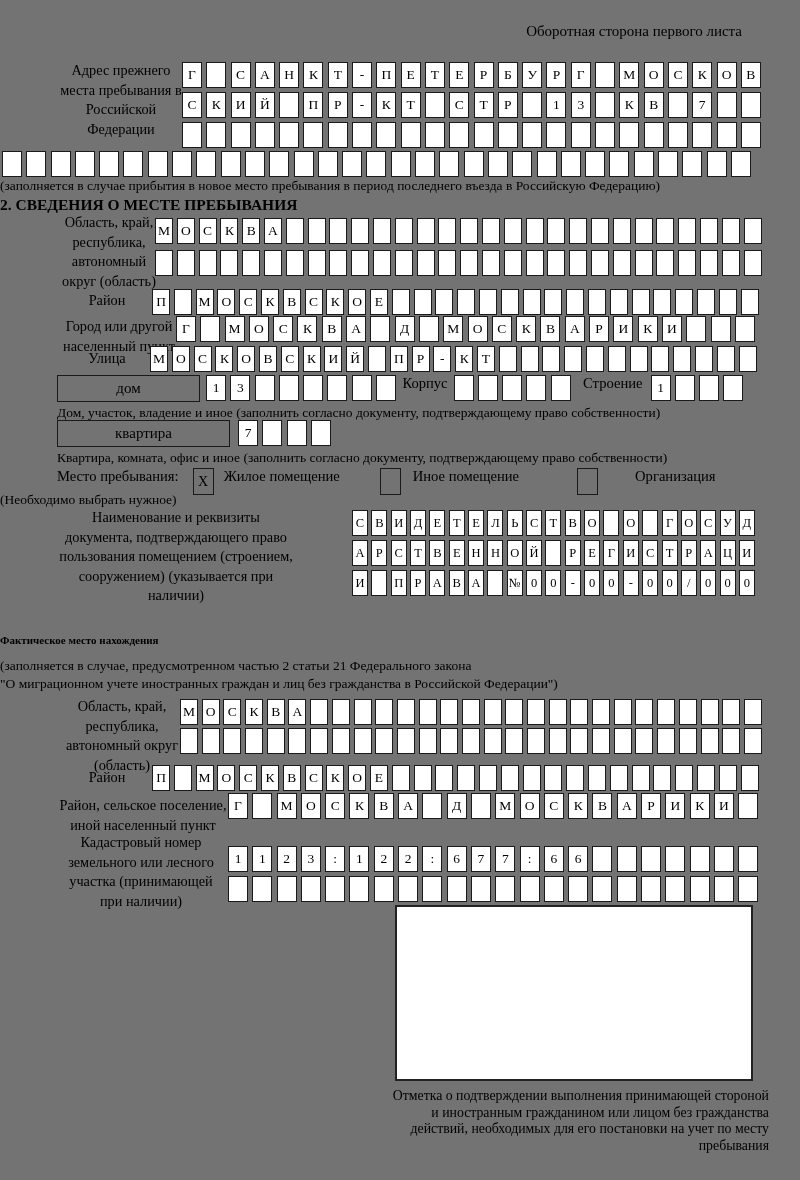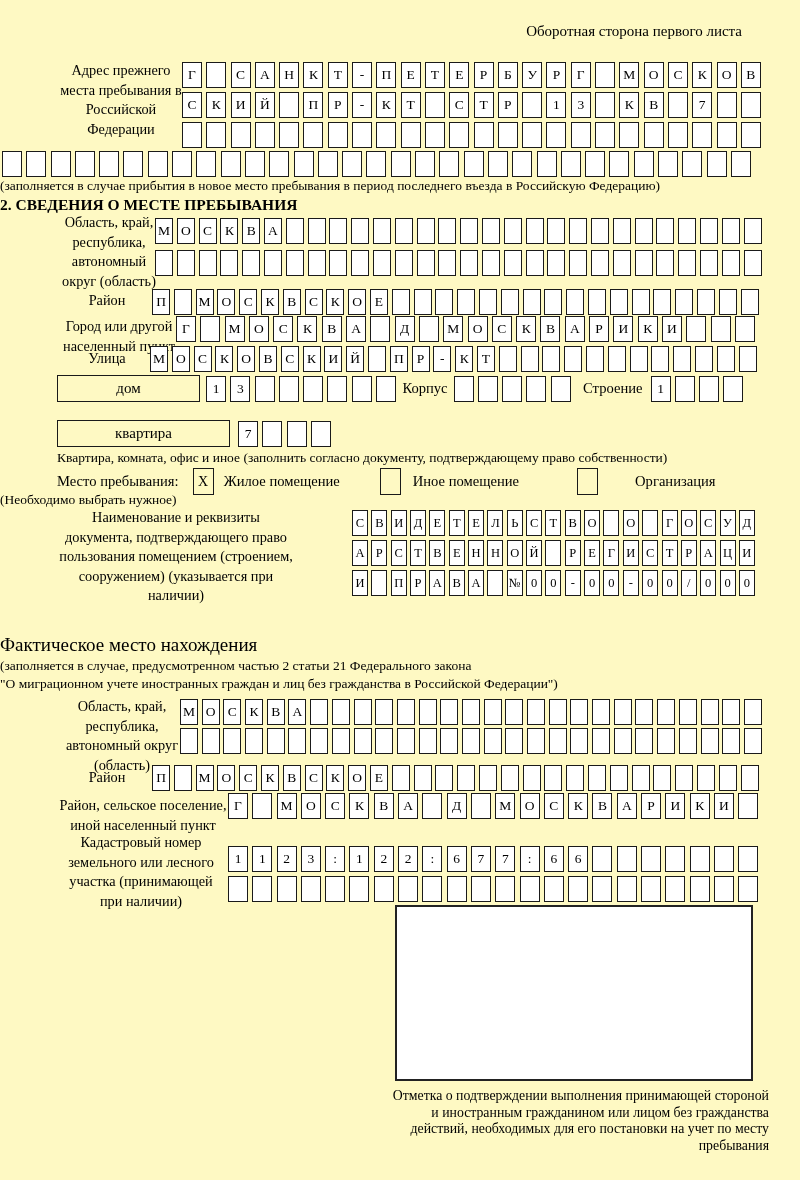--- a/index.html
+++ b/index.html
@@ -1,49 +1,49 @@
 <!DOCTYPE html>
 <html><head>
 <meta charset="utf-8">
 <style>
   html,body{margin:0;padding:0;background:#ffffff;}
   .page{
-    position:relative;width:800px;height:1180px;background:#fef9c3;
+    position:relative;width:800px;height:1180px;background:#737373;
     font-family:"Liberation Serif","DejaVu Serif",serif;color:#000;
     overflow:hidden;
   }
   .hdr{position:absolute;top:23px;right:58px;font-size:15px;}
   .lbl{position:absolute;font-size:14.3px;line-height:19.5px;text-align:center;}
   .cap{position:absolute;font-size:13.5px;}
   .center{left:0;right:0;text-align:left;}
   .sec-title{position:absolute;font-weight:bold;font-size:15.5px;}
   .grid{position:absolute;display:flex;}
   .cell{
     box-sizing:border-box;display:flex;align-items:center;justify-content:center;
     height:26px;border:1.7px solid #1a1a1a;background:#fff;
     font-size:13.5px;line-height:1;flex:0 0 auto;
   }
   .g24 .cell{width:20px;margin-right:4.3px;}
   .g22 .cell{width:18px;margin-right:3.8px;}
   .g22f .cell{width:18px;margin-right:3.7px;}
   .g19 .cell{width:16px;margin-right:3.35px;font-size:12.5px;}
-  .inline-row{position:absolute;display:flex;align-items:center;}
+  .inline-row{position:absolute;display:flex;}
   .inline-row .grid{position:static;}
   .wbox{
     box-sizing:border-box;height:27px;border:1.8px solid #1a1a1a;
     display:flex;align-items:center;justify-content:center;font-size:15px;flex:0 0 auto;
   }
   .inline-lbl{font-size:14.6px;white-space:nowrap;}
   .cb{
     box-sizing:border-box;width:21px;height:27px;border:1.8px solid #1a1a1a;
     display:flex;align-items:center;justify-content:center;font-size:14px;flex:0 0 auto;
   }
   .stamp-box{position:absolute;box-sizing:border-box;border:2px solid #222;background:#fff;}
   .stamp-cap{position:absolute;font-size:13.8px;line-height:16.5px;text-align:right;}
-  .fact-title{position:absolute;font-weight:normal;font-size:19px;}
+  .fact-title{position:absolute;font-weight:bold;font-size:11px;}
 </style>
 </head>
 <body>
 
 <div class="page">
 
   <div class="hdr">Оборотная сторона первого листа</div>
 
   <div class="lbl" style="left:57px;top:61px;width:128px">Адрес прежнего места пребывания в Российской Федерации</div>
   <div class="grid g24" style="left:182px;top:62px">
@@ -336,20 +336,21 @@
         <span class="cell"></span>
       </div>
     <div class="inline-lbl" style="margin-left:8px;margin-right:8px">Строение</div>
     <div class="grid g24">
         <span class="cell">1</span>
         <span class="cell"></span>
         <span class="cell"></span>
         <span class="cell"></span>
       </div>
   </div>
+  <div class="cap" style="left:57px;top:405px">Дом, участок, владение и иное (заполнить согласно документу, подтверждающему право собственности)</div>
 
   <div class="inline-row" style="left:57px;top:420px">
     <div class="wbox" style="width:173px">квартира</div>
     <div class="grid g24" style="margin-left:8px">
         <span class="cell">7</span>
         <span class="cell"></span>
         <span class="cell"></span>
         <span class="cell"></span>
       </div>
   </div>

